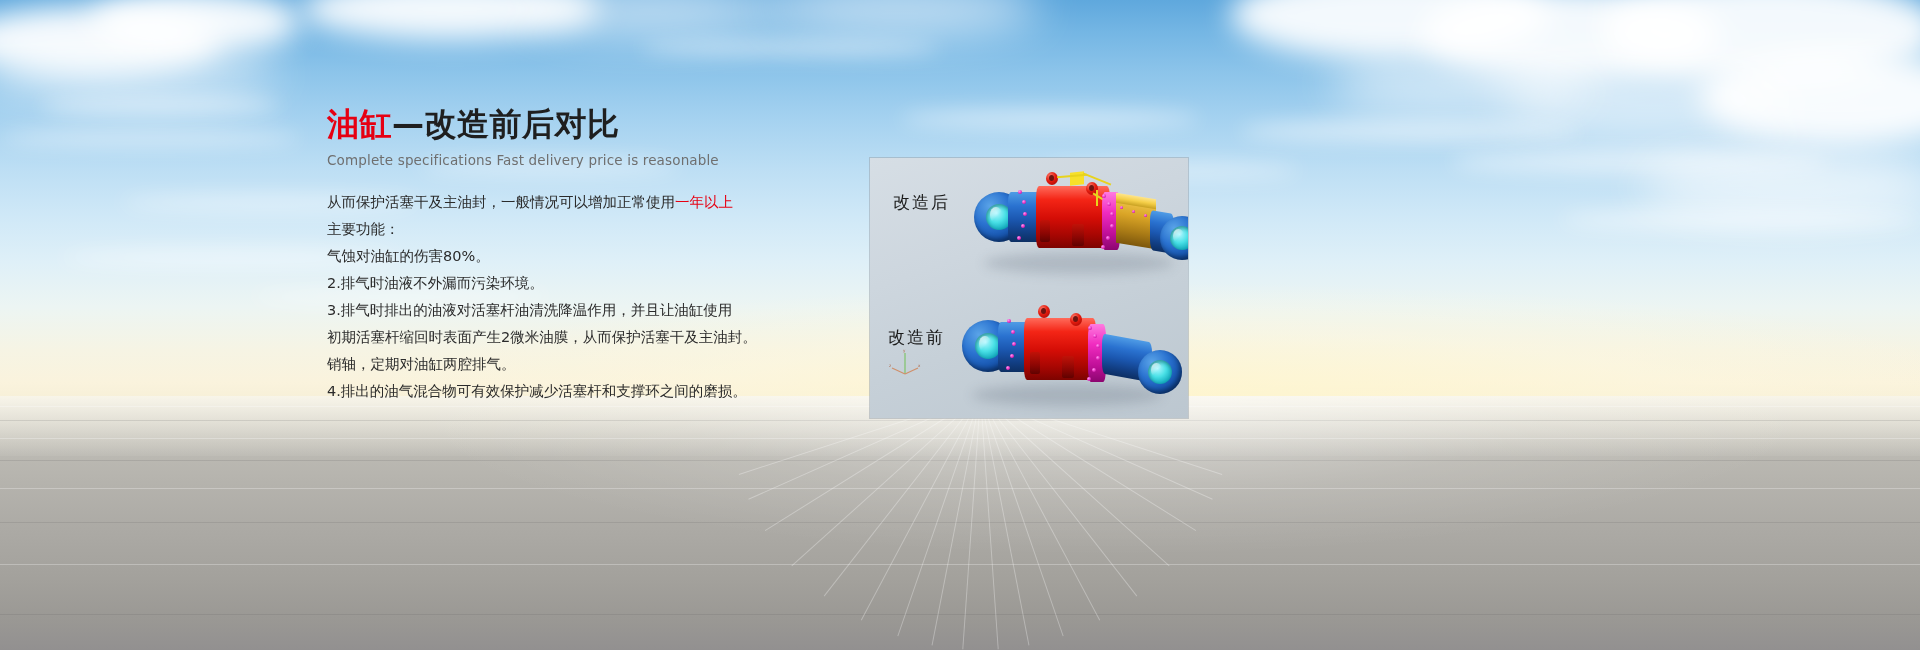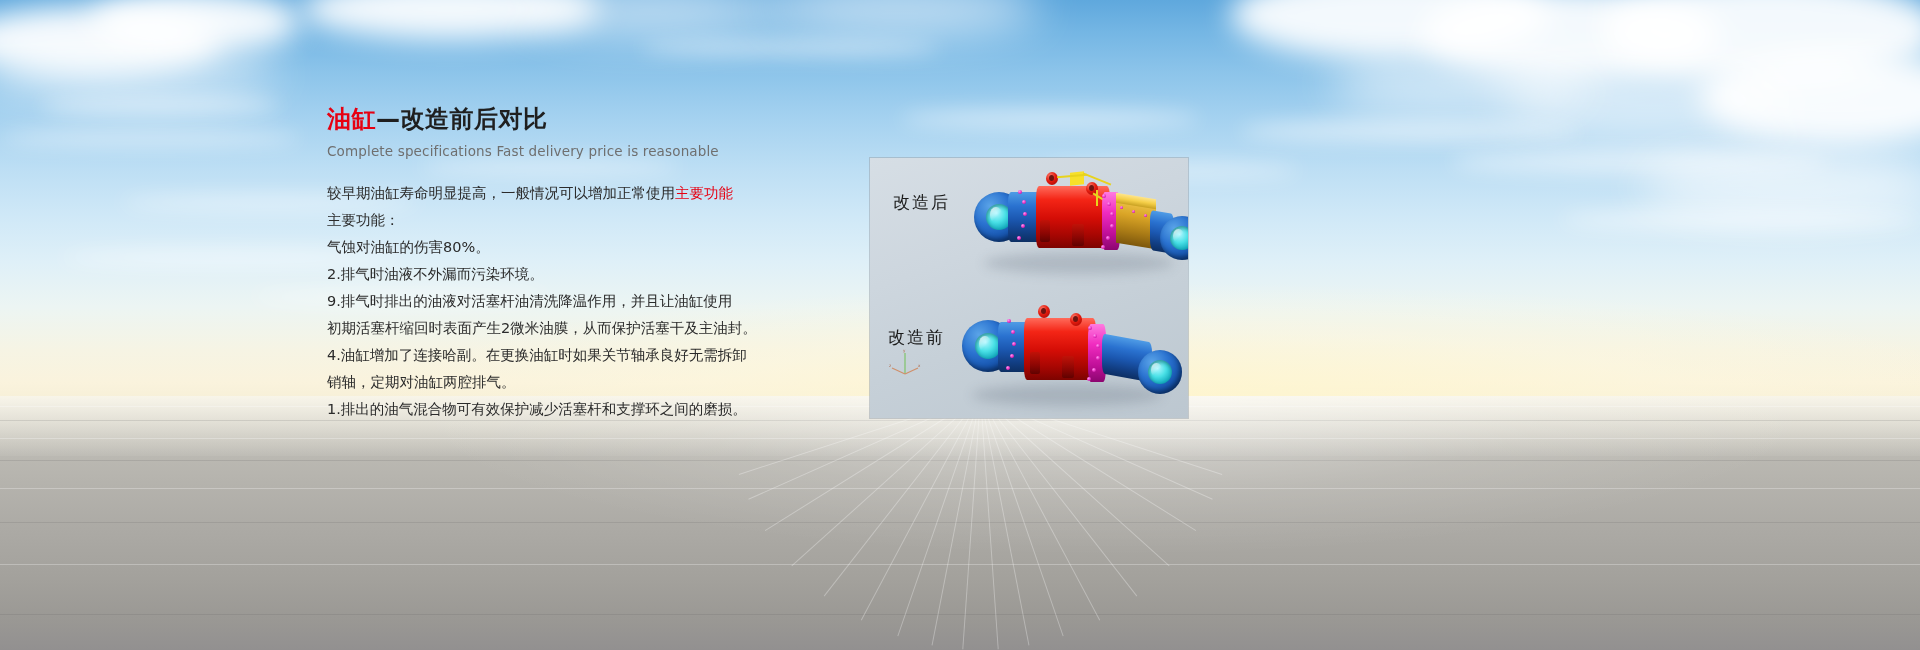--- a/index.html
+++ b/index.html
@@ -83,21 +83,21 @@
       rgba(255,255,255,0.45) 0%, rgba(255,255,255,0.10) 50%, rgba(255,255,255,0) 80%);
   }
 
   
   .copy {
     position: absolute;
     left: 327px; top: 105px;
     width: 560px;
   }
   .headline {
-    font-size: 24px;
+    font-size: 32px;
     font-weight: bold;
     letter-spacing: 0.5px;
     color: #1f1f1f;
     line-height: 1.2;
     white-space: nowrap;
   }
   .headline .hl-red { color: #e60012; }
   .subhead {
     margin-top: 9px;
     font-size: 13.5px;
@@ -298,30 +298,29 @@
   <div class="copy">
 
     <div class="headline">
       <span class="hl-red">油缸</span><span>—改造前后对比</span>
     </div>
 
     <div class="subhead">Complete specifications Fast delivery price is reasonable</div>
 
     <div class="body-copy">
       <p>
-        <span>较早期油缸寿命明显提高，一般情况可以增加正常使用</span><span class="red">主要功能</span>
+        <span>从而保护活塞干及主油封，一般情况可以增加正常使用</span><span class="red">一年以上</span>
       </p>
       <p>主要功能：</p>
       <p>气蚀对油缸的伤害80%。</p>
       <p>2.排气时油液不外漏而污染环境。</p>
-      <p>9.排气时排出的油液对活塞杆油清洗降温作用，并且让油缸使用</p>
+      <p>3.排气时排出的油液对活塞杆油清洗降温作用，并且让油缸使用</p>
       <p>初期活塞杆缩回时表面产生2微米油膜，从而保护活塞干及主油封。</p>
-      <p>4.油缸增加了连接哈副。在更换油缸时如果关节轴承良好无需拆卸</p>
       <p>销轴，定期对油缸两腔排气。</p>
-      <p>1.排出的油气混合物可有效保护减少活塞杆和支撑环之间的磨损。</p>
+      <p>4.排出的油气混合物可有效保护减少活塞杆和支撑环之间的磨损。</p>
     </div>
   </div>
 
   <div class="panel">
 
     <div class="panel-label label-after">改造后</div>
     <div class="panel-label label-before">改造前</div>
 
     <svg class="triad" viewBox="0 0 34 30">
       <line x1="17" y1="26" x2="17" y2="5" stroke="#7fc46a" stroke-width="1.2"></line>

